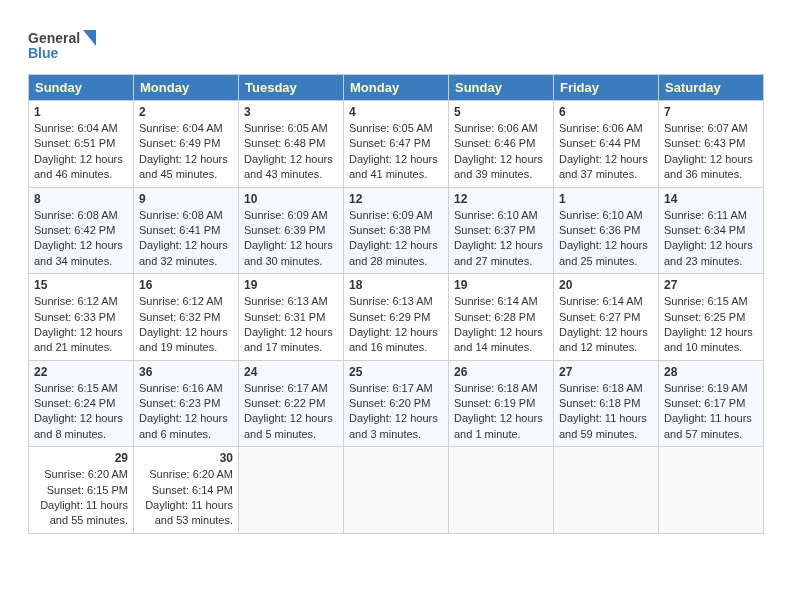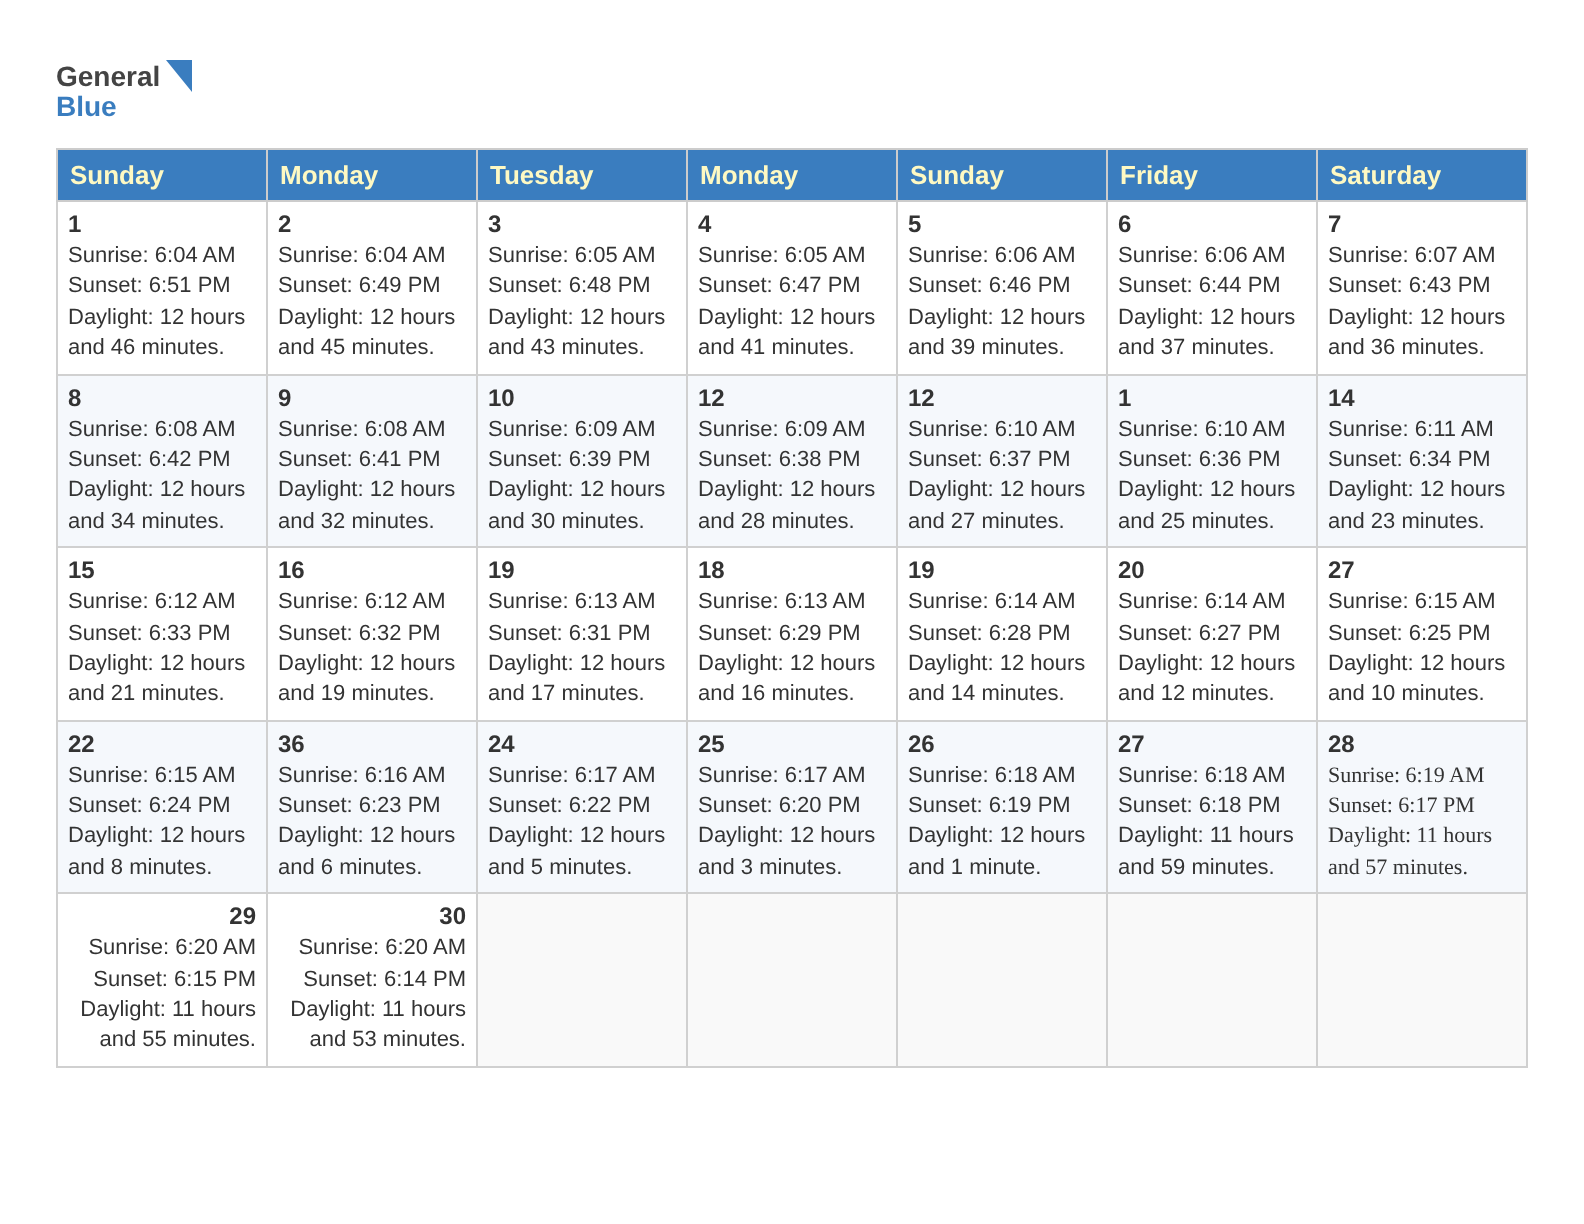--- a/index.html
+++ b/index.html
@@ -305,21 +305,21 @@
           </td>
           <td>
             <span class="day-num">27</span>
             <div class="day-info" style="white-space: pre-line;">Sunrise: 6:18 AM
 Sunset: 6:18 PM
 Daylight: 11 hours
 and 59 minutes.</div>
           </td>
           <td>
             <span class="day-num">28</span>
-            <div class="day-info" style="white-space: pre-line; font-family: Liberation Serif, serif;">Sunrise: 6:19 AM
+            <div class="day-info" style="white-space: pre-line;">Sunrise: 6:19 AM
 Sunset: 6:17 PM
 Daylight: 11 hours
 and 57 minutes.</div>
           </td>
         </tr>
         <tr class="last-row">
           <td>
             <span class="day-num">29</span>
             <div class="day-info" style="white-space: pre-line;">Sunrise: 6:20 AM
 Sunset: 6:15 PM

